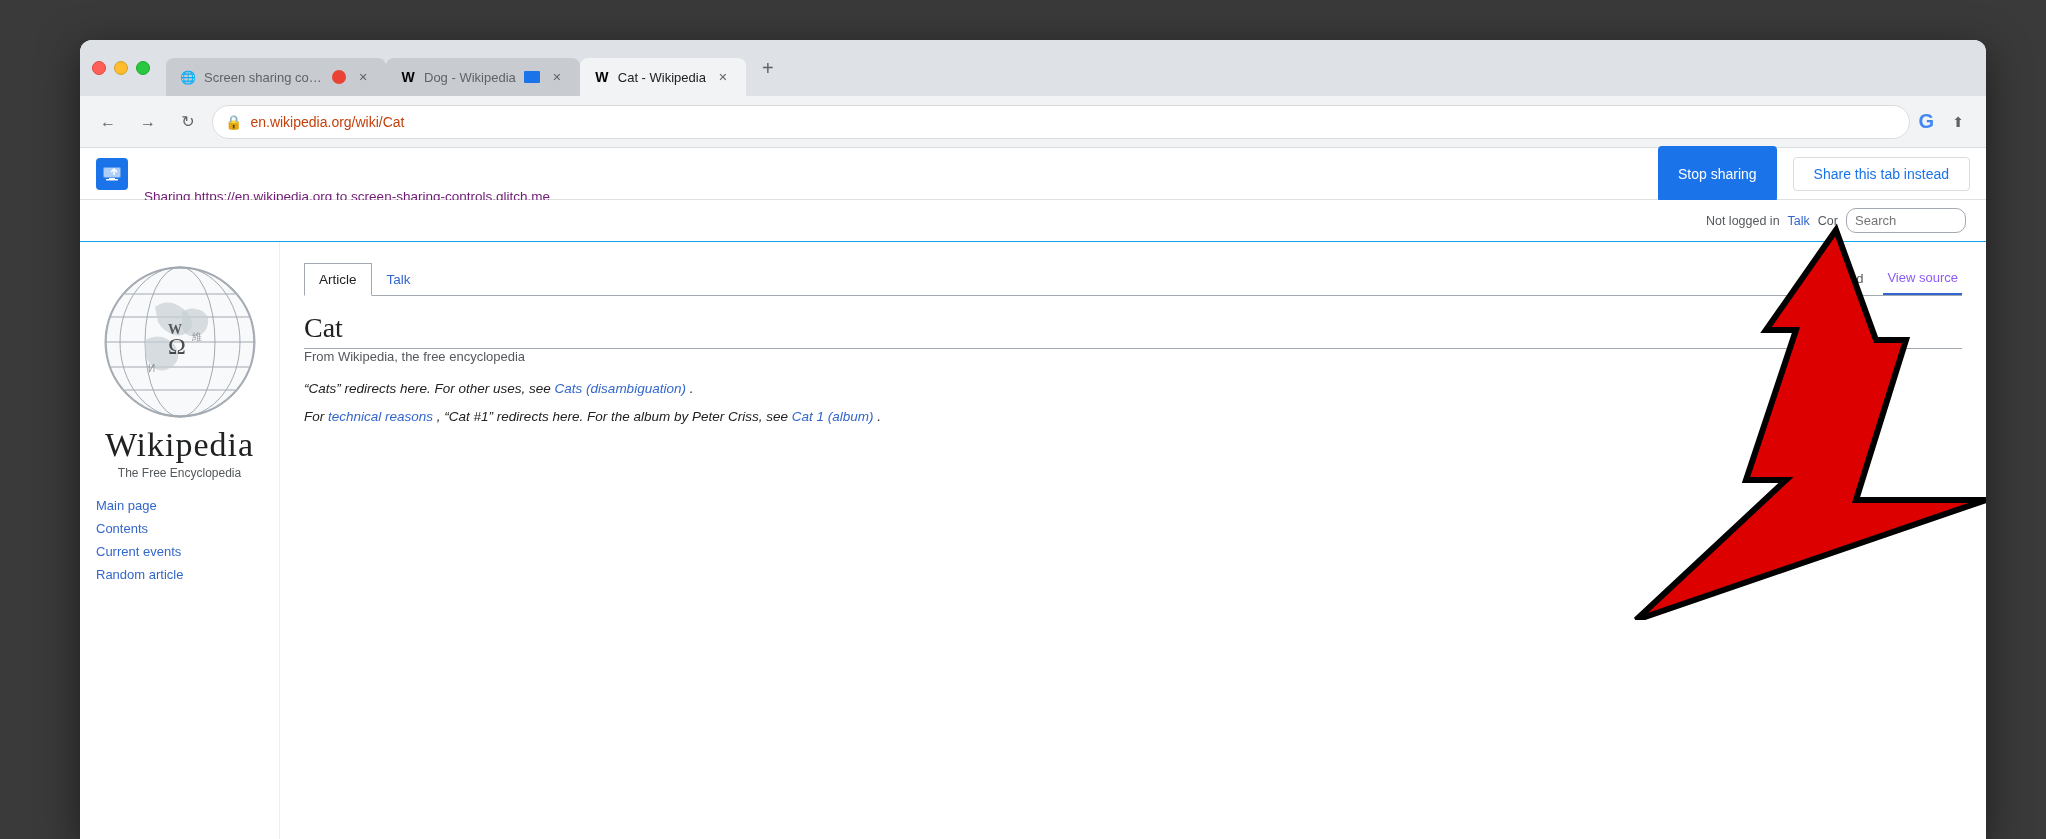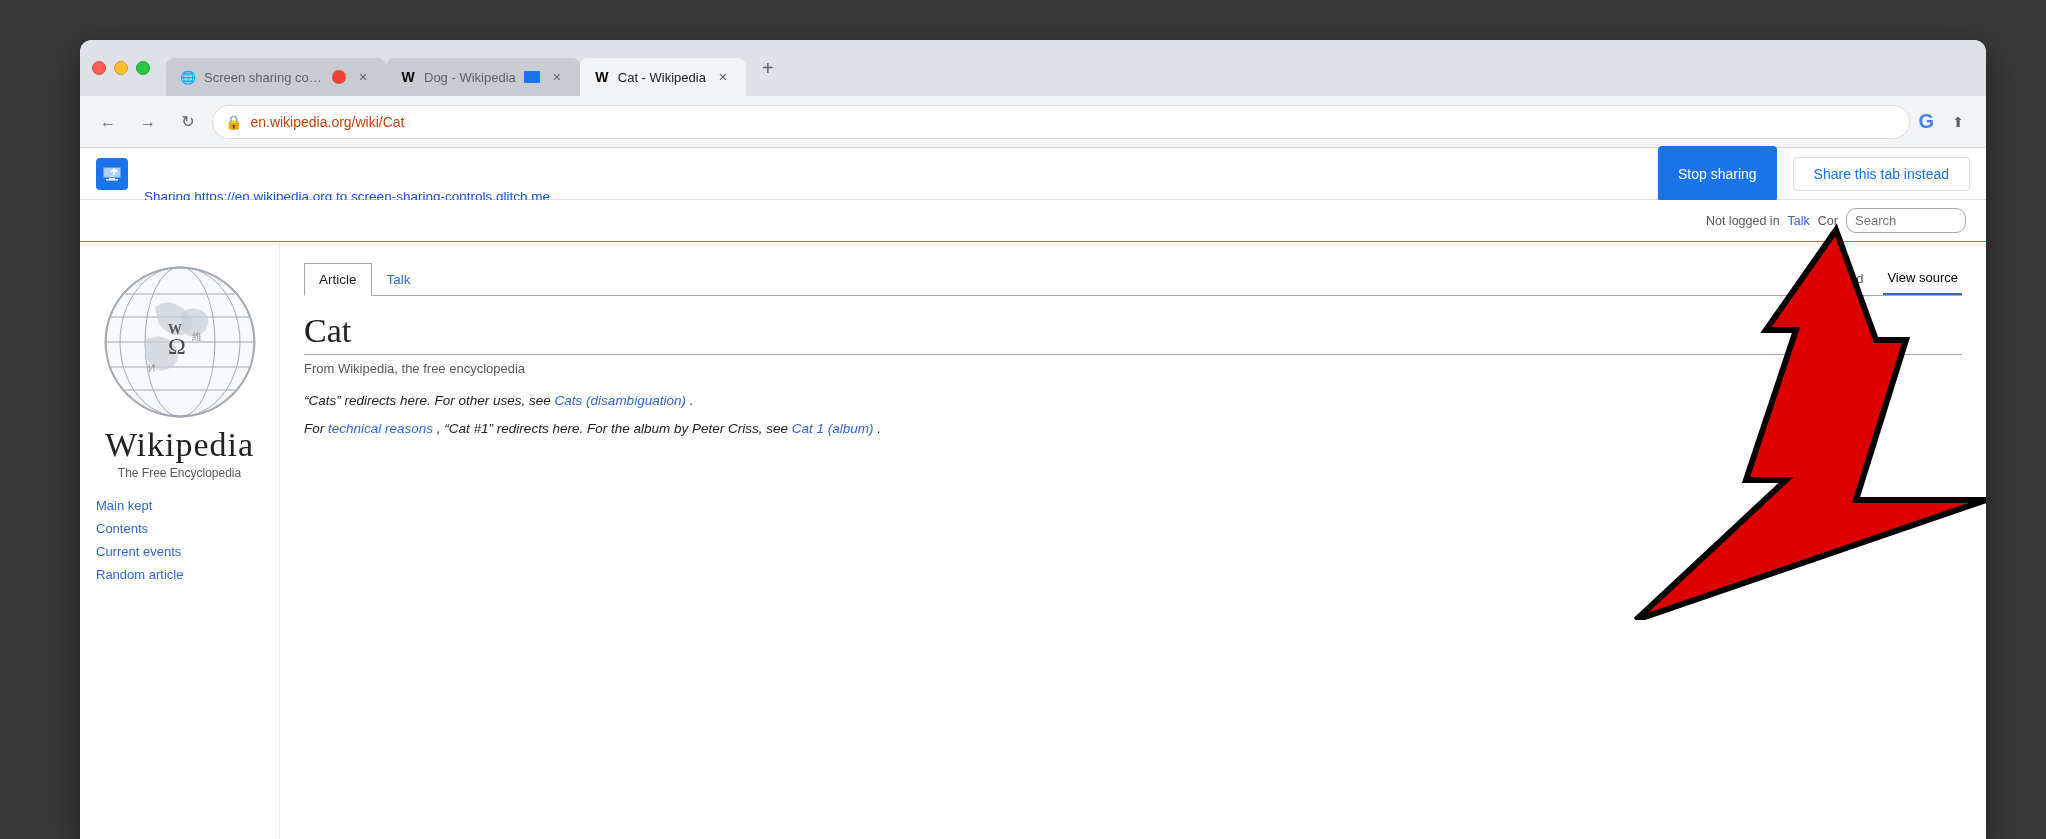--- a/index.html
+++ b/index.html
@@ -217,21 +217,21 @@
       align-items: center;
       justify-content: center;
       color: white;
       font-size: 16px;
       flex-shrink: 0;
     }
 
     .sharing-text {
       flex: 1;
       font-size: 13.5px;
-      color: #1d4ed8;
+      color: #701a75;
       margin-top: 46px;
     }
 
     .btn-stop-sharing {
       background: #1a73e8;
       color: #fff;
       border: none;
       border-radius: 4px;
       padding: 20px 20px;
       font-size: 14px;
@@ -387,30 +387,29 @@
     }
 
     .wiki-read-tab {
       font-size: 13px;
       color: #54595d;
       cursor: pointer;
       padding: 8px 4px;
     }
 
     .wiki-read-tab.active {
-      color: #000000;
+      color: #8b5cf6;
       border-bottom: 2px solid #3366cc;
     }
 
     .article-title {
       font-family: 'Linux Libertine', Georgia, Times, serif;
-      font-size: 34px;
+      font-size: 28px;
       font-weight: normal;
       color: #202122;
-      margin-bottom: 6px;
       border-bottom: 1px solid #a2a9b1;
       padding-bottom: 4px;
     }
 
     .article-from {
       font-size: 13px;
       color: #54595d;
       margin-bottom: 14px;
     }
 
@@ -553,21 +552,21 @@
             <text x="92" y="78" font-size="10" font-family="sans-serif" fill="#54595d" opacity="0.6">維</text>
             <text x="48" y="110" font-size="10" font-family="sans-serif" fill="#54595d" opacity="0.6">И</text>
 
             <circle cx="80" cy="80" r="74" fill="none" stroke="#a2a9b1" stroke-width="1.5"></circle>
           </svg>
           <div class="wiki-wordmark">Wikipedia</div>
           <div class="wiki-tagline">The Free Encyclopedia</div>
         </div>
 
         <div class="wiki-nav-links">
-          <a>Main kept</a>
+          <a>Main page</a>
           <a>Contents</a>
           <a>Current events</a>
           <a>Random article</a>
         </div>
       </div>
 
       <div class="wiki-main">
 
         <div class="wiki-tabs">
           <div class="wiki-tab active">Article</div>

